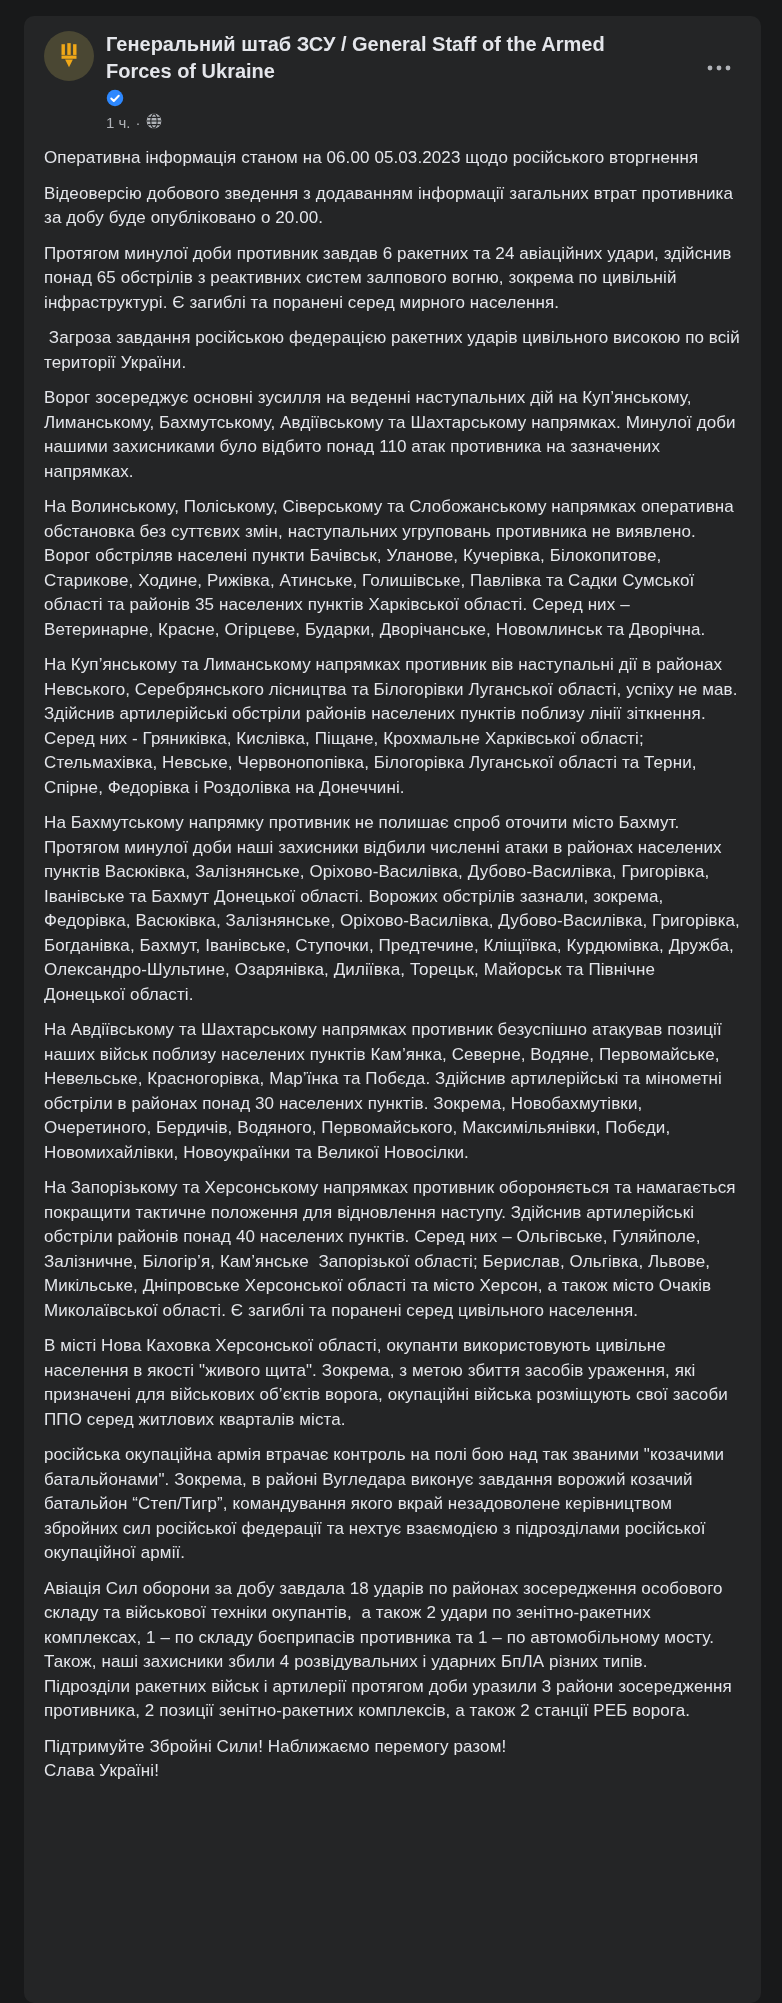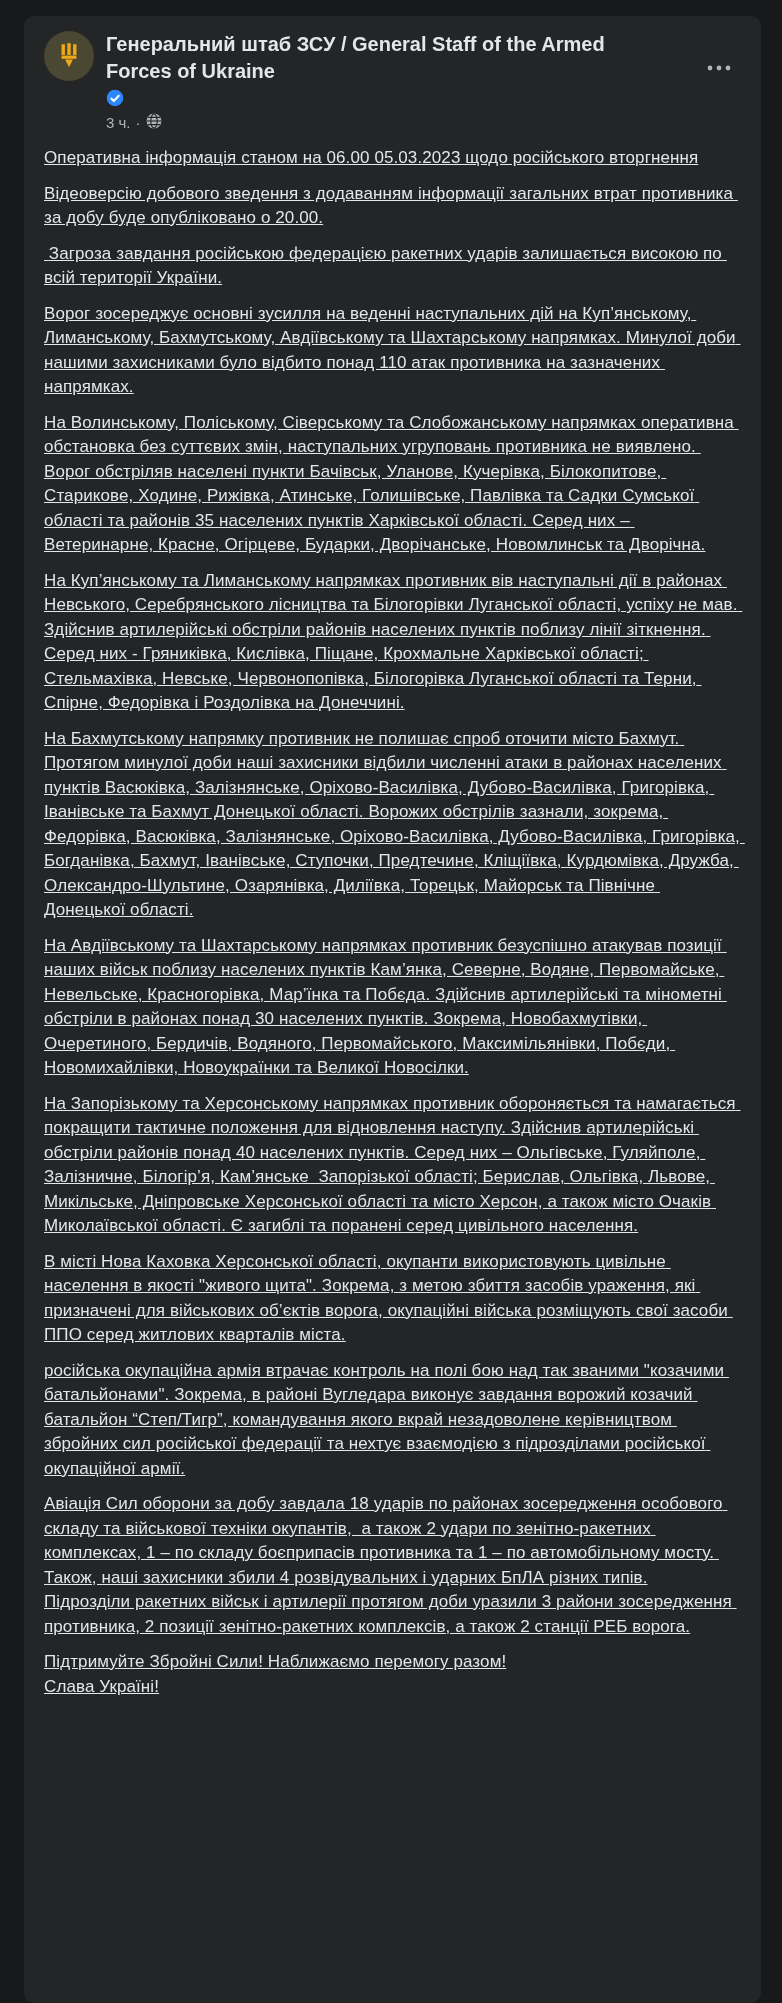--- a/index.html
+++ b/index.html
@@ -79,21 +79,20 @@
   .post-body{
     margin-top:13px;
   }
   .post-paragraph{
     white-space:pre-wrap;
     color:var(--text_primary);
     font-size:17px;
     line-height:24.5px;
     margin:0 0 11px 0;
     letter-spacing:.1px;
-    text-decoration:underline;
   }
   .post-paragraph:last-child{margin-bottom:13px;}
 </style>
 </head>
 <body>
 
 <div class="post-card">
 
   <div class="post-header">
 
@@ -115,21 +114,21 @@
       <div class="page-name">Генеральний штаб ЗСУ / General Staff of the Armed Forces of Ukraine</div>
 
       <span class="verified-badge">
         <svg width="18" height="18" viewBox="0 0 24 24" aria-hidden="true">
           <circle cx="12" cy="12" r="11" fill="var(--badge_blue)"></circle>
           <path d="M7 12.6l3.4 3.4 6.6-7" fill="none" stroke="#ffffff" stroke-width="2.6" stroke-linecap="round" stroke-linejoin="round"></path>
         </svg>
       </span>
 
       <div class="meta-row">
-        <span class="timestamp">3 ч.</span>
+        <span class="timestamp">1 ч.</span>
         <span class="sep">·</span>
         <span class="globe-icon">
           <svg width="16" height="16" viewBox="0 0 16 16" aria-hidden="true">
             <circle cx="8" cy="8" r="7.4" fill="var(--text_secondary)"></circle>
             <g fill="none" stroke="var(--card_bg)" stroke-width="1.1">
               <ellipse cx="8" cy="8" rx="3.2" ry="7.1"></ellipse>
               <path d="M.9 8h14.2"></path>
               <path d="M2 4.4h12M2 11.6h12"></path>
             </g>
           </svg>
@@ -147,21 +146,22 @@
           </g>
         </svg>
       </span>
     </div>
 
   </div>
 
   <div class="post-body">
       <p class="post-paragraph">Оперативна інформація станом на 06.00 05.03.2023 щодо російського вторгнення</p>
       <p class="post-paragraph">Відеоверсію добового зведення з додаванням інформації загальних втрат противника за добу буде опубліковано о 20.00.</p>
-      <p class="post-paragraph"> Загроза завдання російською федерацією ракетних ударів залишається високою по всій території України.</p>
+      <p class="post-paragraph">Протягом минулої доби противник завдав 6 ракетних та 24 авіаційних удари, здійснив понад 65 обстрілів з реактивних систем залпового вогню, зокрема по цивільній інфраструктурі. Є загиблі та поранені серед мирного населення.</p>
+      <p class="post-paragraph"> Загроза завдання російською федерацією ракетних ударів цивільного високою по всій території України.</p>
       <p class="post-paragraph">Ворог зосереджує основні зусилля на веденні наступальних дій на Куп’янському, Лиманському, Бахмутському, Авдіївському та Шахтарському напрямках. Минулої доби нашими захисниками було відбито понад 110 атак противника на зазначених напрямках.</p>
       <p class="post-paragraph">На Волинському, Поліському, Сіверському та Слобожанському напрямках оперативна обстановка без суттєвих змін, наступальних угруповань противника не виявлено. Ворог обстріляв населені пункти Бачівськ, Уланове, Кучерівка, Білокопитове, Старикове, Ходине, Рижівка, Атинське, Голишівське, Павлівка та Садки Сумської області та районів 35 населених пунктів Харківської області. Серед них – Ветеринарне, Красне, Огірцеве, Бударки, Дворічанське, Новомлинськ та Дворічна.</p>
       <p class="post-paragraph">На Куп’янському та Лиманському напрямках противник вів наступальні дії в районах Невського, Серебрянського лісництва та Білогорівки Луганської області, успіху не мав. Здійснив артилерійські обстріли районів населених пунктів поблизу лінії зіткнення. Серед них - Гряниківка, Кислівка, Піщане, Крохмальне Харківської області; Стельмахівка, Невське, Червонопопівка, Білогорівка Луганської області та Терни, Спірне, Федорівка і Роздолівка на Донеччині.</p>
       <p class="post-paragraph">На Бахмутському напрямку противник не полишає спроб оточити місто Бахмут. Протягом минулої доби наші захисники відбили численні атаки в районах населених пунктів Васюківка, Залізнянське, Оріхово-Василівка, Дубово-Василівка, Григорівка, Іванівське та Бахмут Донецької області. Ворожих обстрілів зазнали, зокрема, Федорівка, Васюківка, Залізнянське, Оріхово-Василівка, Дубово-Василівка, Григорівка, Богданівка, Бахмут, Іванівське, Ступочки, Предтечине, Кліщіївка, Курдюмівка, Дружба, Олександро-Шультине, Озарянівка, Диліївка, Торецьк, Майорськ та Північне Донецької області.</p>
       <p class="post-paragraph">На Авдіївському та Шахтарському напрямках противник безуспішно атакував позиції наших військ поблизу населених пунктів Кам’янка, Северне, Водяне, Первомайське, Невельське, Красногорівка, Мар’їнка та Побєда. Здійснив артилерійські та мінометні обстріли в районах понад 30 населених пунктів. Зокрема, Новобахмутівки, Очеретиного, Бердичів, Водяного, Первомайського, Максимільянівки, Побєди, Новомихайлівки, Новоукраїнки та Великої Новосілки.</p>
       <p class="post-paragraph">На Запорізькому та Херсонському напрямках противник обороняється та намагається покращити тактичне положення для відновлення наступу. Здійснив артилерійські обстріли районів понад 40 населених пунктів. Серед них – Ольгівське, Гуляйполе, Залізничне, Білогір’я, Кам’янське  Запорізької області; Берислав, Ольгівка, Львове, Микільське, Дніпровське Херсонської області та місто Херсон, а також місто Очаків Миколаївської області. Є загиблі та поранені серед цивільного населення.</p>
       <p class="post-paragraph">В місті Нова Каховка Херсонської області, окупанти використовують цивільне населення в якості "живого щита". Зокрема, з метою збиття засобів ураження, які призначені для військових об’єктів ворога, окупаційні війська розміщують свої засоби ППО серед житлових кварталів міста.</p>
       <p class="post-paragraph">російська окупаційна армія втрачає контроль на полі бою над так званими "козачими батальйонами". Зокрема, в районі Вугледара виконує завдання ворожий козачий батальйон “Степ/Тигр”, командування якого вкрай незадоволене керівництвом збройних сил російської федерації та нехтує взаємодією з підрозділами російської окупаційної армії.</p>
       <p class="post-paragraph">Авіація Сил оборони за добу завдала 18 ударів по районах зосередження особового складу та військової техніки окупантів,  а також 2 удари по зенітно-ракетних комплексах, 1 – по складу боєприпасів противника та 1 – по автомобільному мосту. Також, наші захисники збили 4 розвідувальних і ударних БпЛА різних типів.
 Підрозділи ракетних військ і артилерії протягом доби уразили 3 райони зосередження противника, 2 позиції зенітно-ракетних комплексів, а також 2 станції РЕБ ворога.</p>

